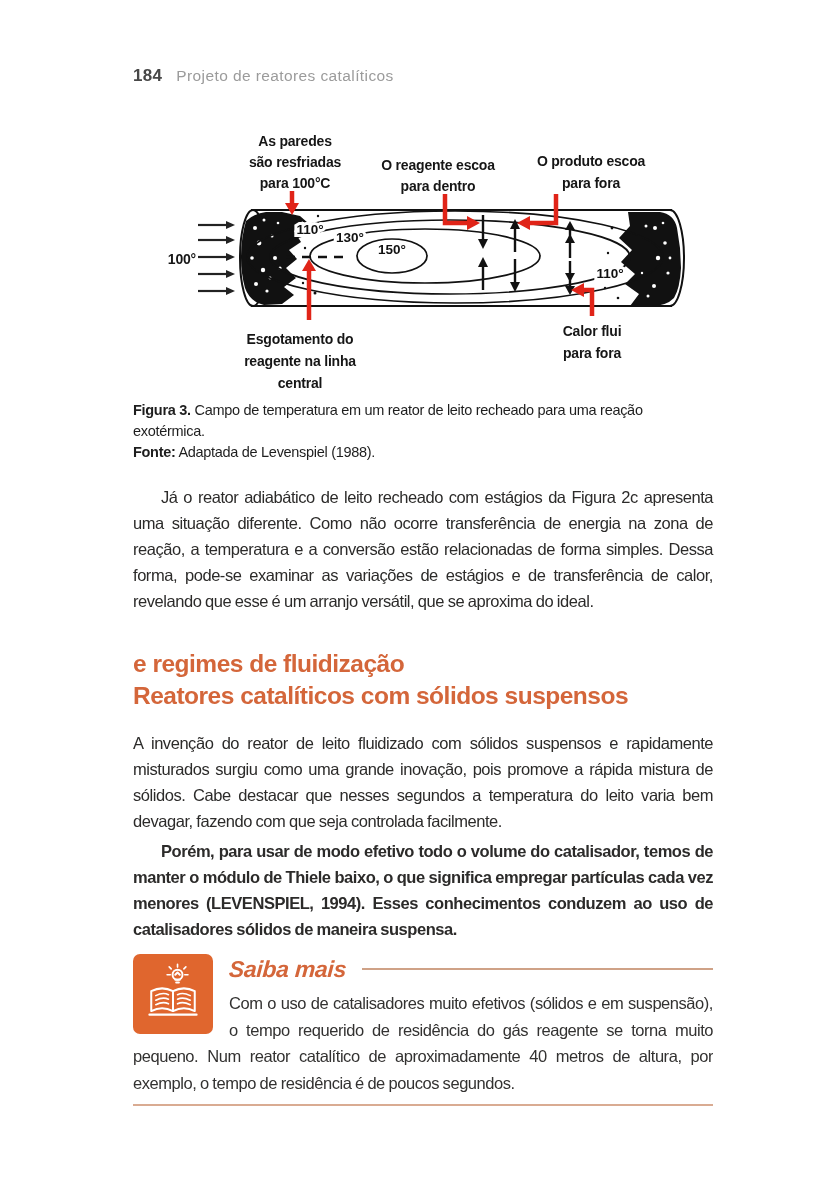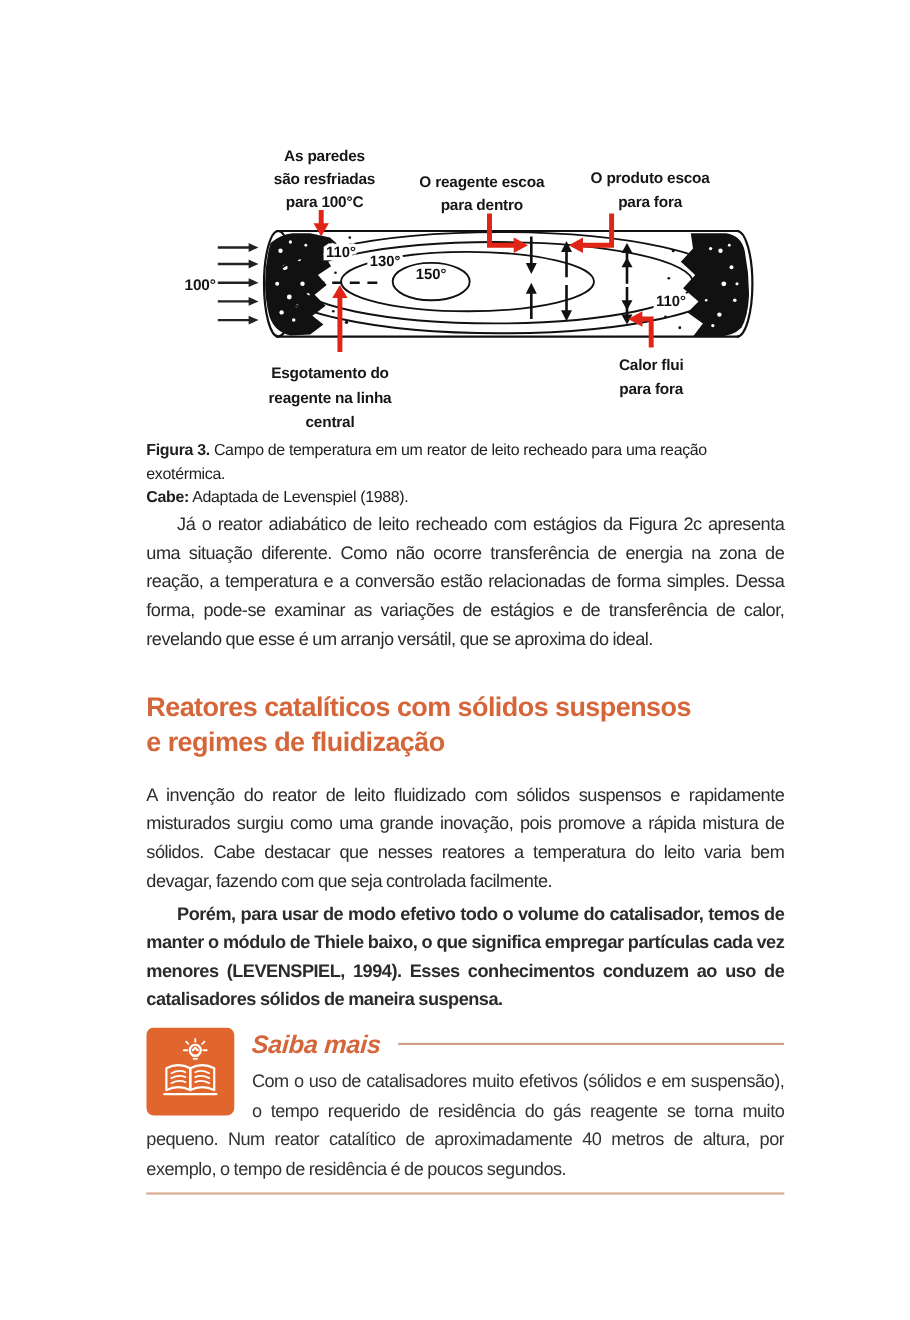--- a/index.html
+++ b/index.html
@@ -24,21 +24,21 @@
   .figure-wrap svg{display:block;}
   .fig-label{font-size:14px;font-weight:600;fill:#161616;letter-spacing:-.2px;}
   .contour-label{font-size:13.5px;font-weight:600;fill:#111;paint-order:stroke;stroke:#fff;stroke-width:6px;}
   .caption{
     position:absolute;left:133px;top:400px;width:584px;
     font-size:14.5px;line-height:21px;color:#1e1e1e;letter-spacing:-.3px;
   }
   .caption b{font-weight:bold;text-align:right;}
 
   
-  .content{position:absolute;left:133px;top:464px;width:580px;}
+  .content{position:absolute;left:133px;top:484px;width:580px;}
   .content p{
     margin:0;font-size:16.5px;line-height:26px;letter-spacing:-.45px;word-spacing:-.5px;
     text-align:justify;color:#2c2b2a;
   }
   .content p.indent{text-indent:28px;}
   h2.section-title{
     margin:34px 0 18px 0;
     font-size:24.5px;line-height:32px;font-weight:bold;letter-spacing:-.5px;
     color:#d4663a;
   }
@@ -68,20 +68,24 @@
   .saiba p{
     margin:0;font-size:16.5px;line-height:26.5px;letter-spacing:-.45px;word-spacing:-.5px;
     text-align:justify;color:#333231;
   }
 </style>
 </head>
 <body>
 
 <div class="page">
 
+  <div class="runhead">
+    <span class="pagenum">184</span>
+    <span class="runtitle">Projeto de reatores catalíticos</span>
+  </div>
 
   <div class="figure-wrap">
     <svg width="548" height="268" viewBox="0 0 548 268">
 
       <g stroke="#111" fill="none" stroke-width="2">
         <ellipse cx="93" cy="130" rx="13" ry="48"></ellipse>
         <path d="M 510 82 A 14 48 0 0 1 510 178"></path>
         <line x1="91" y1="82" x2="512" y2="82"></line>
         <line x1="91" y1="178" x2="512" y2="178"></line>
       </g>
@@ -201,32 +205,32 @@
         <text class="fig-label" x="140" y="238" text-anchor="middle">reagente na linha</text>
         <text class="fig-label" x="140" y="260" text-anchor="middle">central</text>
         <text class="fig-label" x="432" y="208" text-anchor="middle">Calor flui</text>
         <text class="fig-label" x="432" y="230" text-anchor="middle">para fora</text>
       </g>
     </svg>
   </div>
 
   <div class="caption">
     <b>Figura 3.</b><span> Campo de temperatura em um reator de leito recheado para uma reação exotérmica.</span><br>
-    <b>Cabe:</b><span> Adaptada de Levenspiel (1988).</span>
+    <b>Fonte:</b><span> Adaptada de Levenspiel (1988).</span>
   </div>
 
   <div class="content">
     <p class="indent">Já o reator adiabático de leito recheado com estágios da Figura 2c apresenta uma situação diferente. Como não ocorre transferência de energia na zona de reação, a temperatura e a conversão estão relacionadas de forma simples. Dessa forma, pode-se examinar as variações de estágios e de transferência de calor, revelando que esse é um arranjo versátil, que se aproxima do ideal.</p>
 
     <h2 class="section-title">
+      <div>e regimes de fluidização</div>
       <div>Reatores catalíticos com sólidos suspensos</div>
-      <div>e regimes de fluidização</div>
     </h2>
 
-    <p>A invenção do reator de leito fluidizado com sólidos suspensos e rapidamente misturados surgiu como uma grande inovação, pois promove a rápida mistura de sólidos. Cabe destacar que nesses reatores a temperatura do leito varia bem devagar, fazendo com que seja controlada facilmente.</p>
+    <p>A invenção do reator de leito fluidizado com sólidos suspensos e rapidamente misturados surgiu como uma grande inovação, pois promove a rápida mistura de sólidos. Cabe destacar que nesses segundos a temperatura do leito varia bem devagar, fazendo com que seja controlada facilmente.</p>
     <p class="indent p3">Porém, para usar de modo efetivo todo o volume do catalisador, temos de manter o módulo de Thiele baixo, o que significa empregar partículas cada vez menores (LEVENSPIEL, 1994). Esses conhecimentos conduzem ao uso de catalisadores sólidos de maneira suspensa.</p>
 
     <div class="saiba">
       <div class="saiba-icon">
         <span>
           <svg width="58" height="58" viewBox="0 0 64 64" fill="none" stroke="#ffffff" stroke-width="2.2" stroke-linecap="round" stroke-linejoin="round">
 
             <circle cx="37" cy="13" r="5.5"></circle>
             <path d="M34.5 18.5 L39.5 18.5 M35.5 21.5 L38.5 21.5"></path>
             <path d="M34.5 13 l2.5 -2.5 l2.5 2.5"></path>

